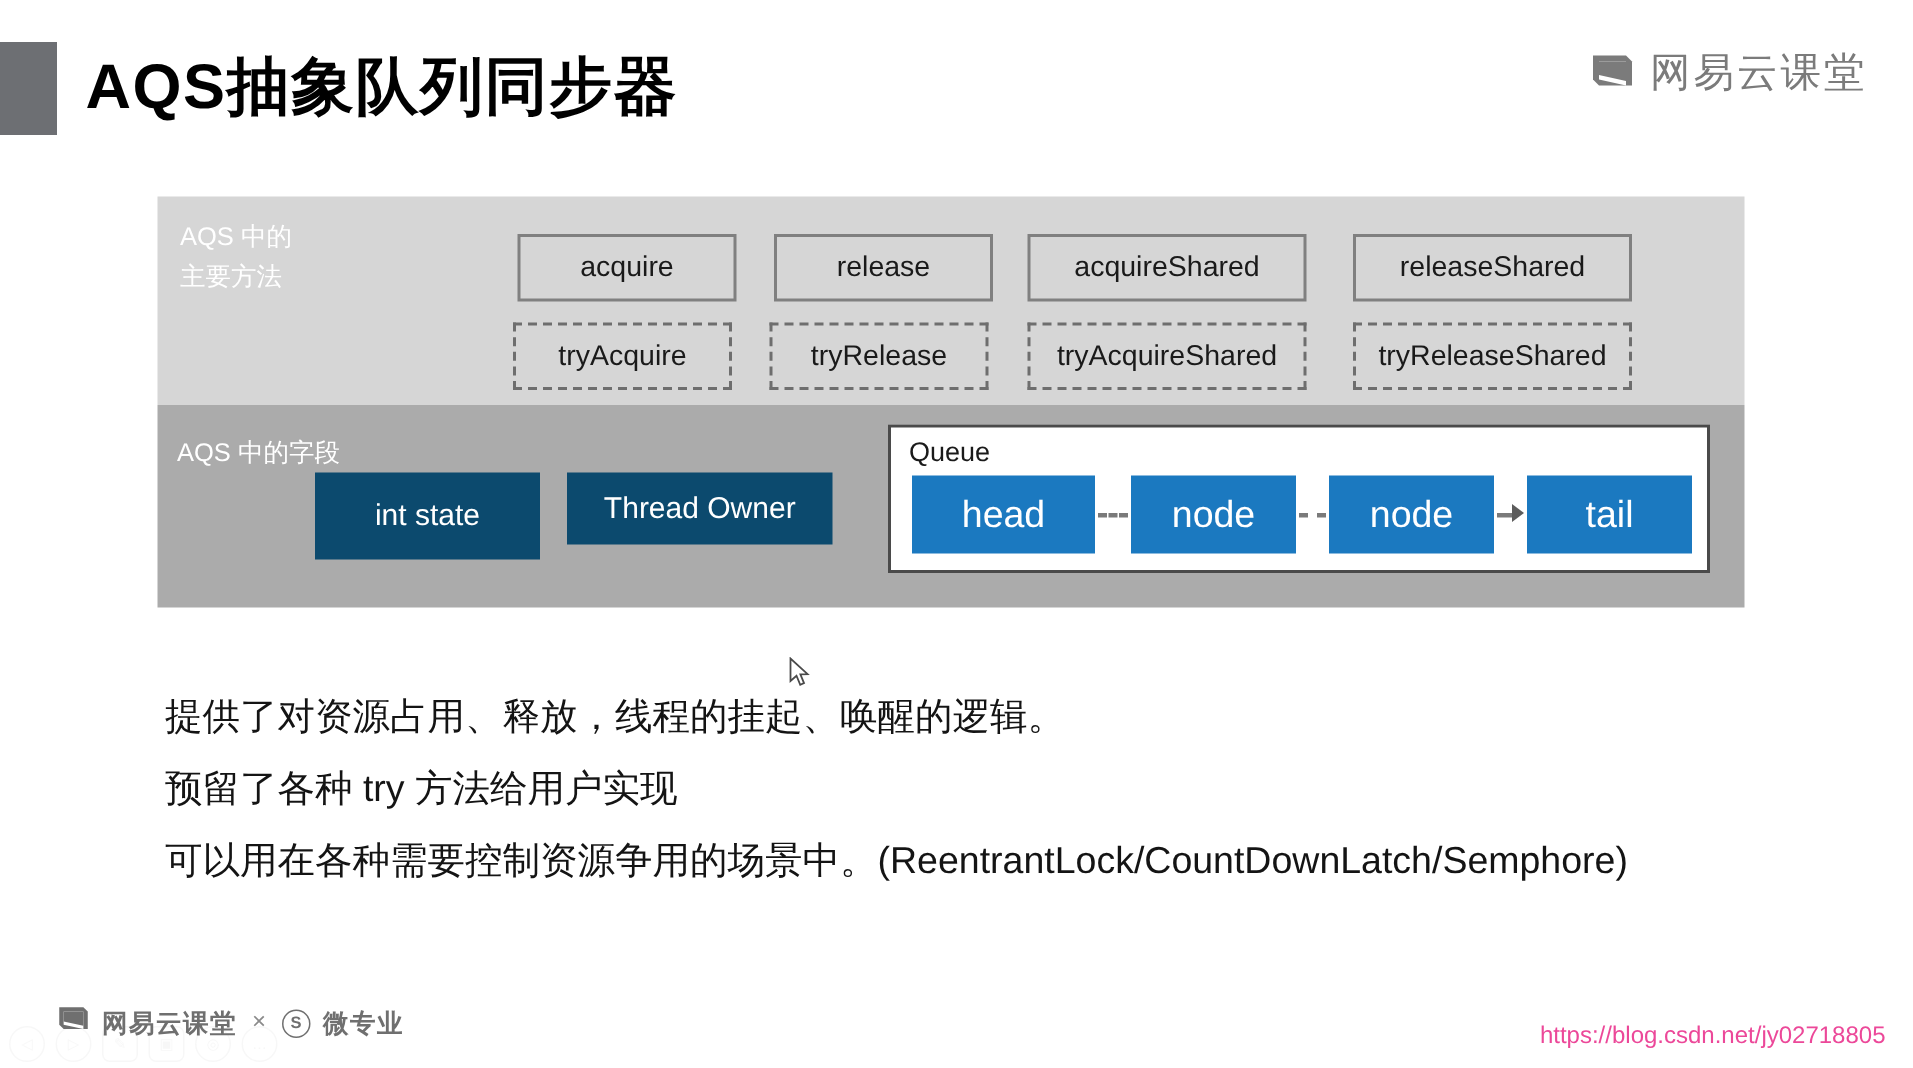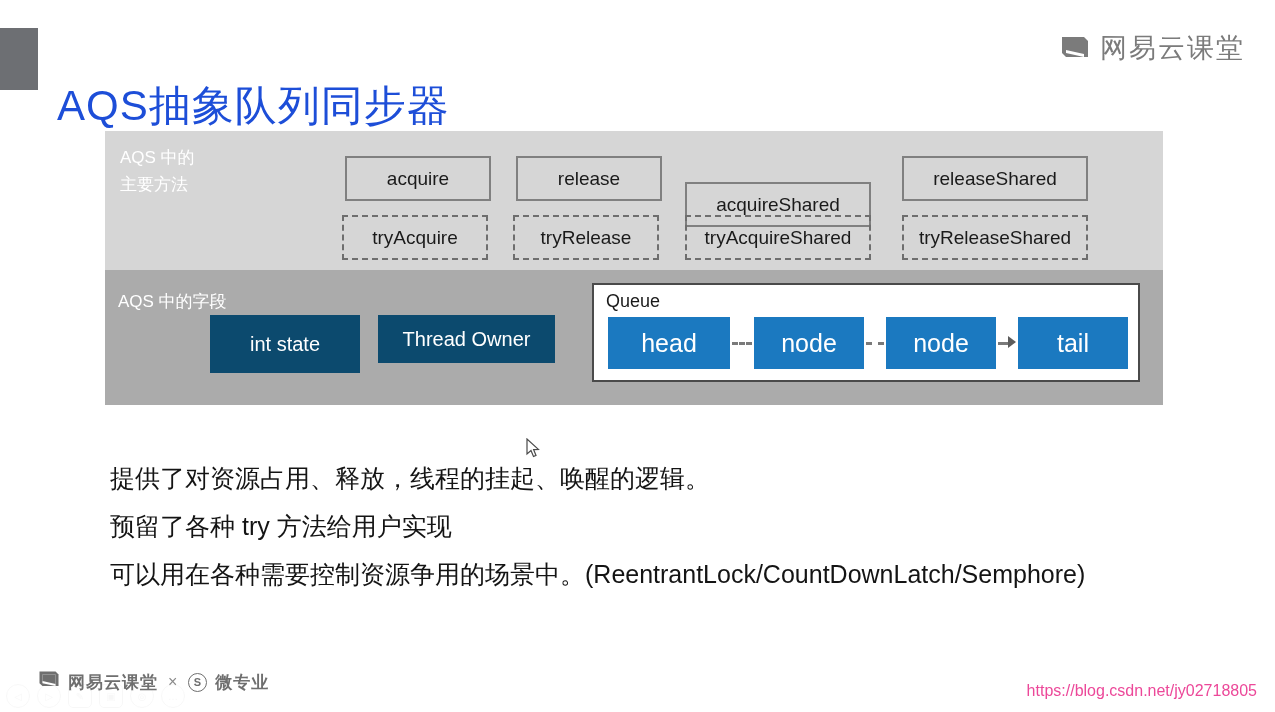--- a/index.html
+++ b/index.html
@@ -12,22 +12,22 @@
   }
 
   
   #header{position:absolute;left:0;top:0;width:1275px;height:108px;}
   #title-accent{
     position:absolute;left:0;top:28px;width:38px;height:62px;
     background:#6d6f73;
   }
   #page-title{
     position:absolute;left:57px;top:29px;
-    font-size:42px;font-weight:normal;color:#1d4ed8;
-    letter-spacing:1px;line-height:58px;white-space:nowrap;margin-top:48px;
+    font-size:42px;font-weight:bold;color:#000000;
+    letter-spacing:1px;line-height:58px;white-space:nowrap;
   }
   #brand{
     position:absolute;right:30px;top:30px;
     display:flex;align-items:center;gap:10px;
   }
   #brand-text{
     font-size:27px;color:#7b7b7b;letter-spacing:2px;font-weight:500;
   }
   .book-icon{display:block;}
 
@@ -150,21 +150,21 @@
 <div id="diagram">
 
   <div id="methods-section">
     <div class="section-label" id="methods-label">
       <div>AQS 中的</div>
       <div>主要方法</div>
     </div>
 
     <div class="method-box solid" style="left:240px;top:25px;width:146px;text-align:center;">acquire</div>
     <div class="method-box solid" style="left:411px;top:25px;width:146px;">release</div>
-    <div class="method-box solid" style="left:580px;top:25px;width:186px;margin-top:26px;">acquireShared</div>
+    <div class="method-box solid" style="left:580px;top:25px;width:186px;">acquireShared</div>
     <div class="method-box solid" style="left:797px;top:25px;width:186px;">releaseShared</div>
 
     <div class="method-box dashed" style="left:237px;top:84px;width:146px;">tryAcquire</div>
     <div class="method-box dashed" style="left:408px;top:84px;width:146px;">tryRelease</div>
     <div class="method-box dashed" style="left:580px;top:84px;width:186px;">tryAcquireShared</div>
     <div class="method-box dashed" style="left:797px;top:84px;width:186px;">tryReleaseShared</div>
   </div>
 
   <div id="fields-section">
     <div class="section-label" id="fields-label">AQS 中的字段</div>

